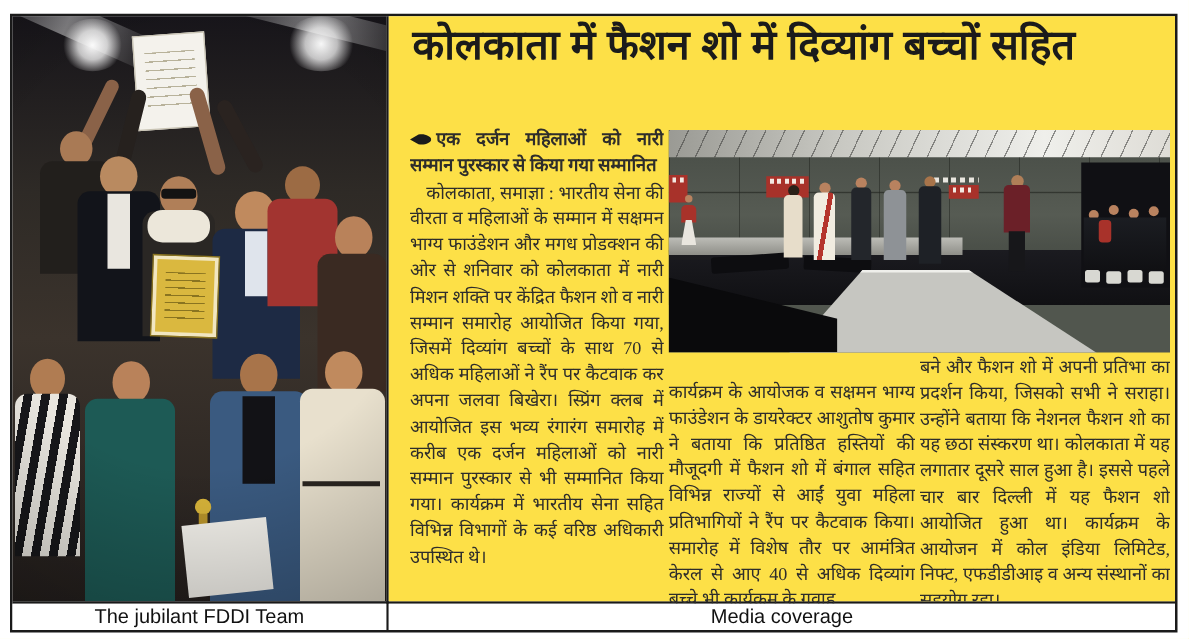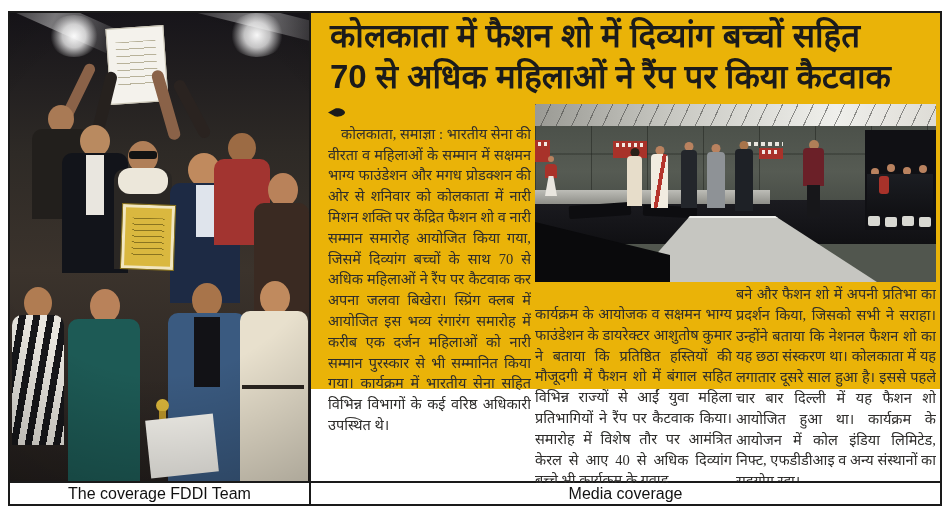--- a/index.html
+++ b/index.html
@@ -25,21 +25,21 @@
   .cert{position:absolute;background:#f4f2ec;border:1px solid #c9c4b4;}
   .cert .lines{position:absolute;left:15%;top:18%;width:70%;height:64%;
        background:repeating-linear-gradient(180deg,#b8b29a 0 1px,transparent 1px 7px);}
   .cert.gold{background:#dab83f;border:3px solid #f1e6c0;outline:1px solid #8a7420;}
   .arm{position:absolute;border-radius:6px;}
   .head{position:absolute;border-radius:50%;}
   .torso{position:absolute;border-radius:10px 10px 0 0;}
   .shade{position:absolute;left:0;top:0;width:100%;height:100%;background:radial-gradient(circle at 50% 40%,rgba(0,0,0,0) 55%,rgba(0,0,0,0.25) 100%);}
 
   
-  .article{position:absolute;left:301px;top:0;width:629px;height:376px;background:#eab308;}
+  .article{position:absolute;left:301px;top:0;width:629px;height:468px;background:#fde047;}
   .headline{position:absolute;left:19px;top:2px;width:602px;font-weight:700;font-size:33px;line-height:41px;
             color:#1b1b1b;font-family:"Liberation Sans","DejaVu Sans",sans-serif;white-space:nowrap;}
   .bodytext{font-family:"Liberation Serif","DejaVu Serif",serif;font-size:14.5px;line-height:20.8px;
             color:#2e2d2b;text-align:justify;}
   .col{position:absolute;overflow:hidden;}
   .col1{left:17px;top:89px;width:203px;height:379px;}
   .col2{left:224px;top:271px;width:197px;height:197px;margin-top:20px;}
   .col3{left:425px;top:271px;width:200px;height:197px;}
   .subhead{font-weight:700;margin:0 0 1px 0;}
   .subhead .bullet-icon{display:inline-block;width:17px;height:9px;margin-right:4px;}
@@ -143,27 +143,26 @@
 
       <div class="shade"></div>
     </div>
 
     <div class="vdivider"></div>
     <div class="caption-sep"></div>
 
     <div class="article">
       <div class="headline">
         <div>कोलकाता में फैशन शो में दिव्यांग बच्चों सहित</div>
-        <div>70 से अधिक महिलाओं ने रैंप पर किया कैटवाक</div>
       </div>
 
       <div class="col col1 bodytext">
         <p class="subhead"><span class="bullet-icon"><svg width="17" height="9" viewBox="0 0 20 10">
                 <path d="M0 5 L8 0.5 C13 -1 20 2 20 5 C20 8 13 11 8 9.5 Z" fill="#1b1b1b"></path>
-              </svg></span></p>
+              </svg></span><span>एक दर्जन महिलाओं को नारी सम्मान पुरस्कार से किया गया सम्मानित</span></p>
         <p class="lead-p"><span class="lead-loc">कोलकाता, समाज्ञा :</span>
           <span>भारतीय सेना की वीरता व महिलाओं के सम्मान में सक्षमन भाग्य फाउंडेशन और मगध प्रोडक्शन की ओर से शनिवार को कोलकाता में नारी मिशन शक्ति पर केंद्रित फैशन शो व नारी सम्मान समारोह आयोजित किया गया, जिसमें दिव्यांग बच्चों के साथ 70 से अधिक महिलाओं ने रैंप पर कैटवाक कर अपना जलवा बिखेरा। स्प्रिंग क्लब में आयोजित इस भव्य रंगारंग समारोह में करीब एक दर्जन महिलाओं को नारी सम्मान पुरस्कार से भी सम्मानित किया गया। कार्यक्रम में भारतीय सेना सहित विभिन्न विभागों के कई वरिष्ठ अधिकारी उपस्थित थे।</span></p>
       </div>
 
       <div class="photo-stage">
         <div class="stage-ceiling"></div>
         <div class="truss"></div>
         <div class="wall"></div>
         <div class="wall-seams"></div>
 
@@ -235,20 +234,20 @@
       <div class="col col2 bodytext">
         <p class="plain-p">कार्यक्रम के आयोजक व सक्षमन भाग्य फाउंडेशन के डायरेक्टर आशुतोष कुमार ने बताया कि प्रतिष्ठित हस्तियों की मौजूदगी में फैशन शो में बंगाल सहित विभिन्न राज्यों से आईं युवा महिला प्रतिभागियों ने रैंप पर कैटवाक किया। समारोह में विशेष तौर पर आमंत्रित केरल से आए 40 से अधिक दिव्यांग बच्चे भी कार्यक्रम के गवाह</p>
       </div>
 
       <div class="col col3 bodytext">
         <p class="plain-p">बने और फैशन शो में अपनी प्रतिभा का प्रदर्शन किया, जिसको सभी ने सराहा। उन्होंने बताया कि नेशनल फैशन शो का यह छठा संस्करण था। कोलकाता में यह लगातार दूसरे साल हुआ है। इससे पहले चार बार दिल्ली में यह फैशन शो आयोजित हुआ था। कार्यक्रम के आयोजन में कोल इंडिया लिमिटेड, निफ्ट, एफडीडीआइ व अन्य संस्थानों का सहयोग रहा।</p>
       </div>
     </div>
 
     <div class="caption left">
-      <span>The coverage FDDI Team</span>
+      <span>The jubilant FDDI Team</span>
     </div>
     <div class="caption right">
       <span>Media coverage</span>
     </div>
 
   </div>
 </div>
 
 </body></html>

